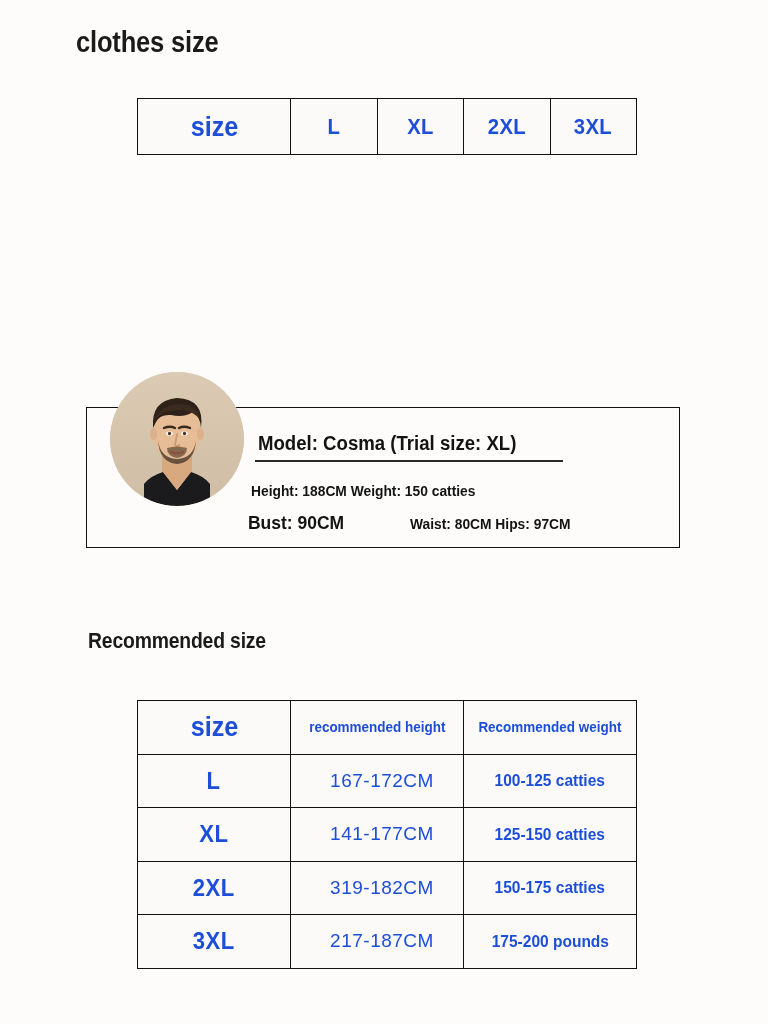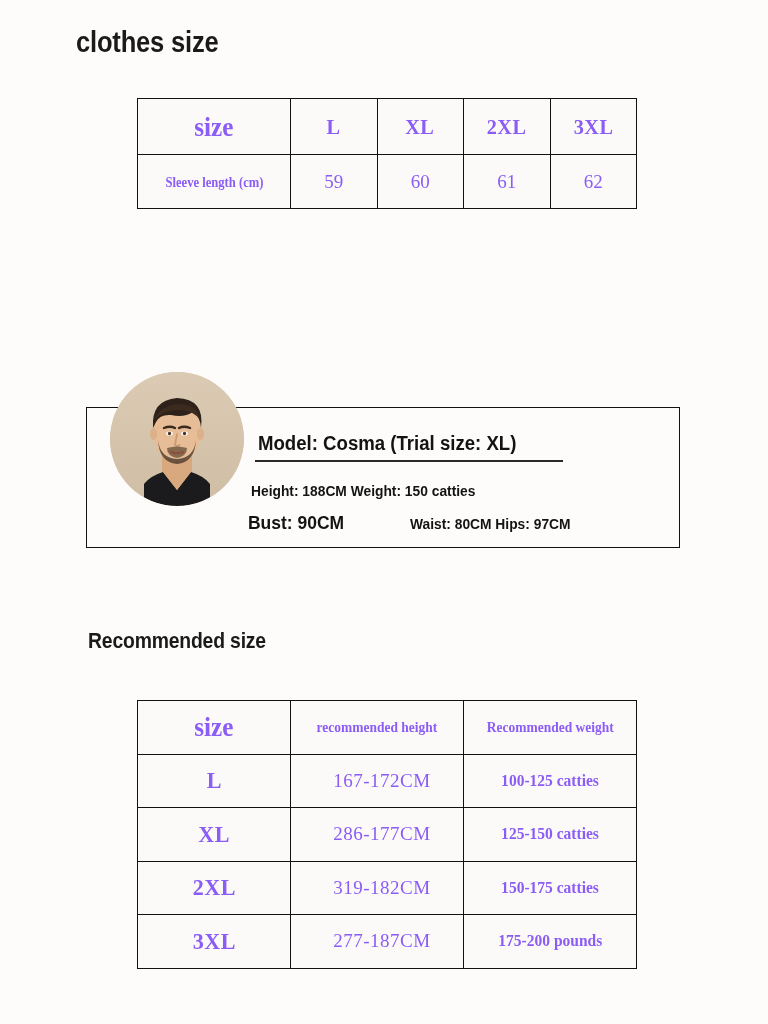--- a/index.html
+++ b/index.html
@@ -38,22 +38,22 @@
   .size-table {
     position: absolute;
     border-collapse: collapse;
     table-layout: fixed;
     background: #fbfaf8;
   }
   .size-table td {
     border: 1.6px solid #111111;
     text-align: center;
     vertical-align: middle;
-    color: #8b5cf6;
-    font-family: Liberation Serif, serif;
+    color: #1d4ed8;
+    font-family: Liberation Sans, sans-serif;
     padding: 0;
   }
 
   
   #table-clothes-size { left: 137px; top: 98px; width: 499px; }
   #table-clothes-size col.c-label { width: 153px; }
   #table-clothes-size col.c-val   { width: 86.5px; }
 
   #table-clothes-size tr.row-head td { height: 56px; }
   #table-clothes-size tr.row-body td { height: 54px; }
@@ -221,37 +221,20 @@
         <td>
           <span class="cellwrap t1-head-val">2XL</span>
         </td>
         <td>
           <span class="cellwrap t1-head-val">3XL</span>
         </td>
       </tr>
 
 
 
-      <tr class="row-body">
-        <td>
-          <span class="cellwrap t1-rowlabel-small">Sleeve length (cm)</span>
-        </td>
-        <td>
-          <span class="cellwrap t1-cell">59</span>
-        </td>
-        <td>
-          <span class="cellwrap t1-cell">60</span>
-        </td>
-        <td>
-          <span class="cellwrap t1-cell">61</span>
-        </td>
-        <td>
-          <span class="cellwrap t1-cell">62</span>
-        </td>
-      </tr>
     </tbody>
   </table>
 
   <div id="model-box"></div>
 
   <div id="model-photo">
     <svg viewBox="0 0 134 134" xmlns="http://www.w3.org/2000/svg" aria-hidden="true">
       <defs>
         <clipPath id="circ">
             <circle cx="67" cy="67" r="67"></circle>
@@ -335,21 +318,21 @@
         <td>
           <span class="cellwrap t2-weight">100-125 catties</span>
         </td>
       </tr>
 
       <tr>
         <td>
           <span class="cellwrap t2-size">XL</span>
         </td>
         <td>
-          <span class="cellwrap t2-height">286-177CM</span>
+          <span class="cellwrap t2-height">141-177CM</span>
         </td>
         <td>
           <span class="cellwrap t2-weight">125-150 catties</span>
         </td>
       </tr>
 
       <tr>
         <td>
           <span class="cellwrap t2-size">2XL</span>
         </td>
@@ -359,21 +342,21 @@
         <td>
           <span class="cellwrap t2-weight">150-175 catties</span>
         </td>
       </tr>
 
       <tr>
         <td>
           <span class="cellwrap t2-size">3XL</span>
         </td>
         <td>
-          <span class="cellwrap t2-height">277-187CM</span>
+          <span class="cellwrap t2-height">217-187CM</span>
         </td>
         <td>
           <span class="cellwrap t2-weight">175-200 pounds</span>
         </td>
       </tr>
     </tbody>
   </table>
 
 </div>
 

